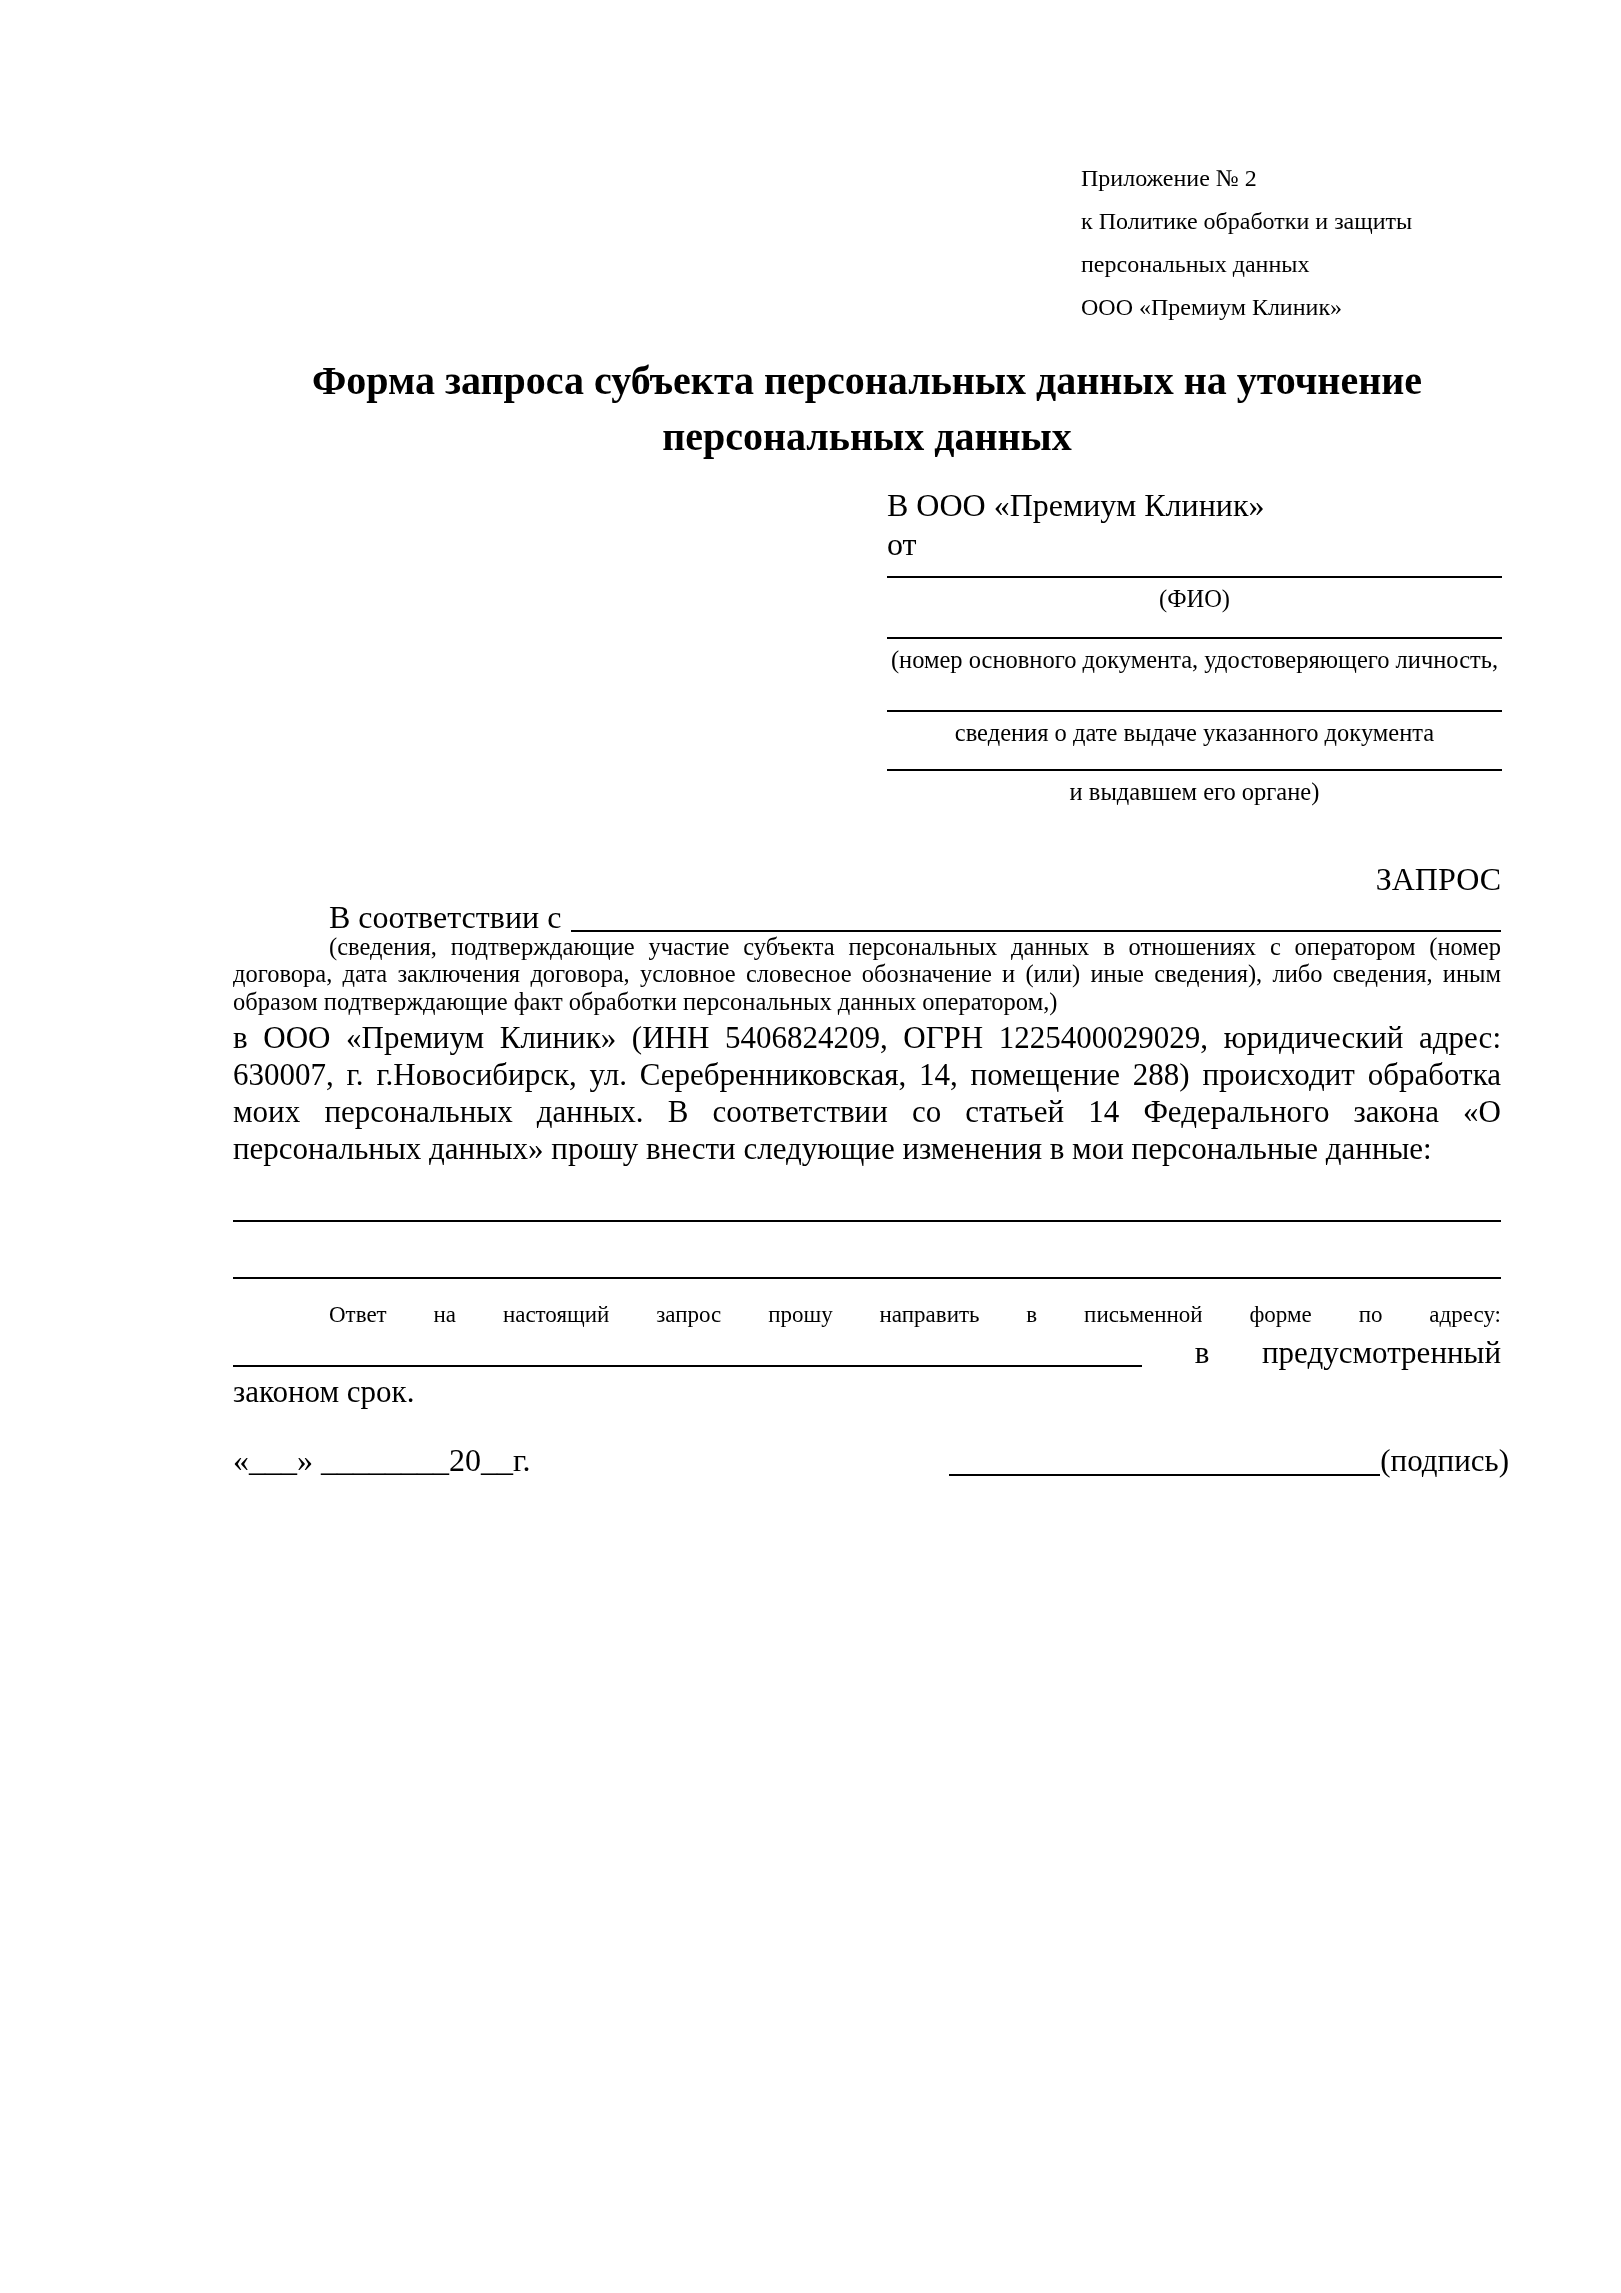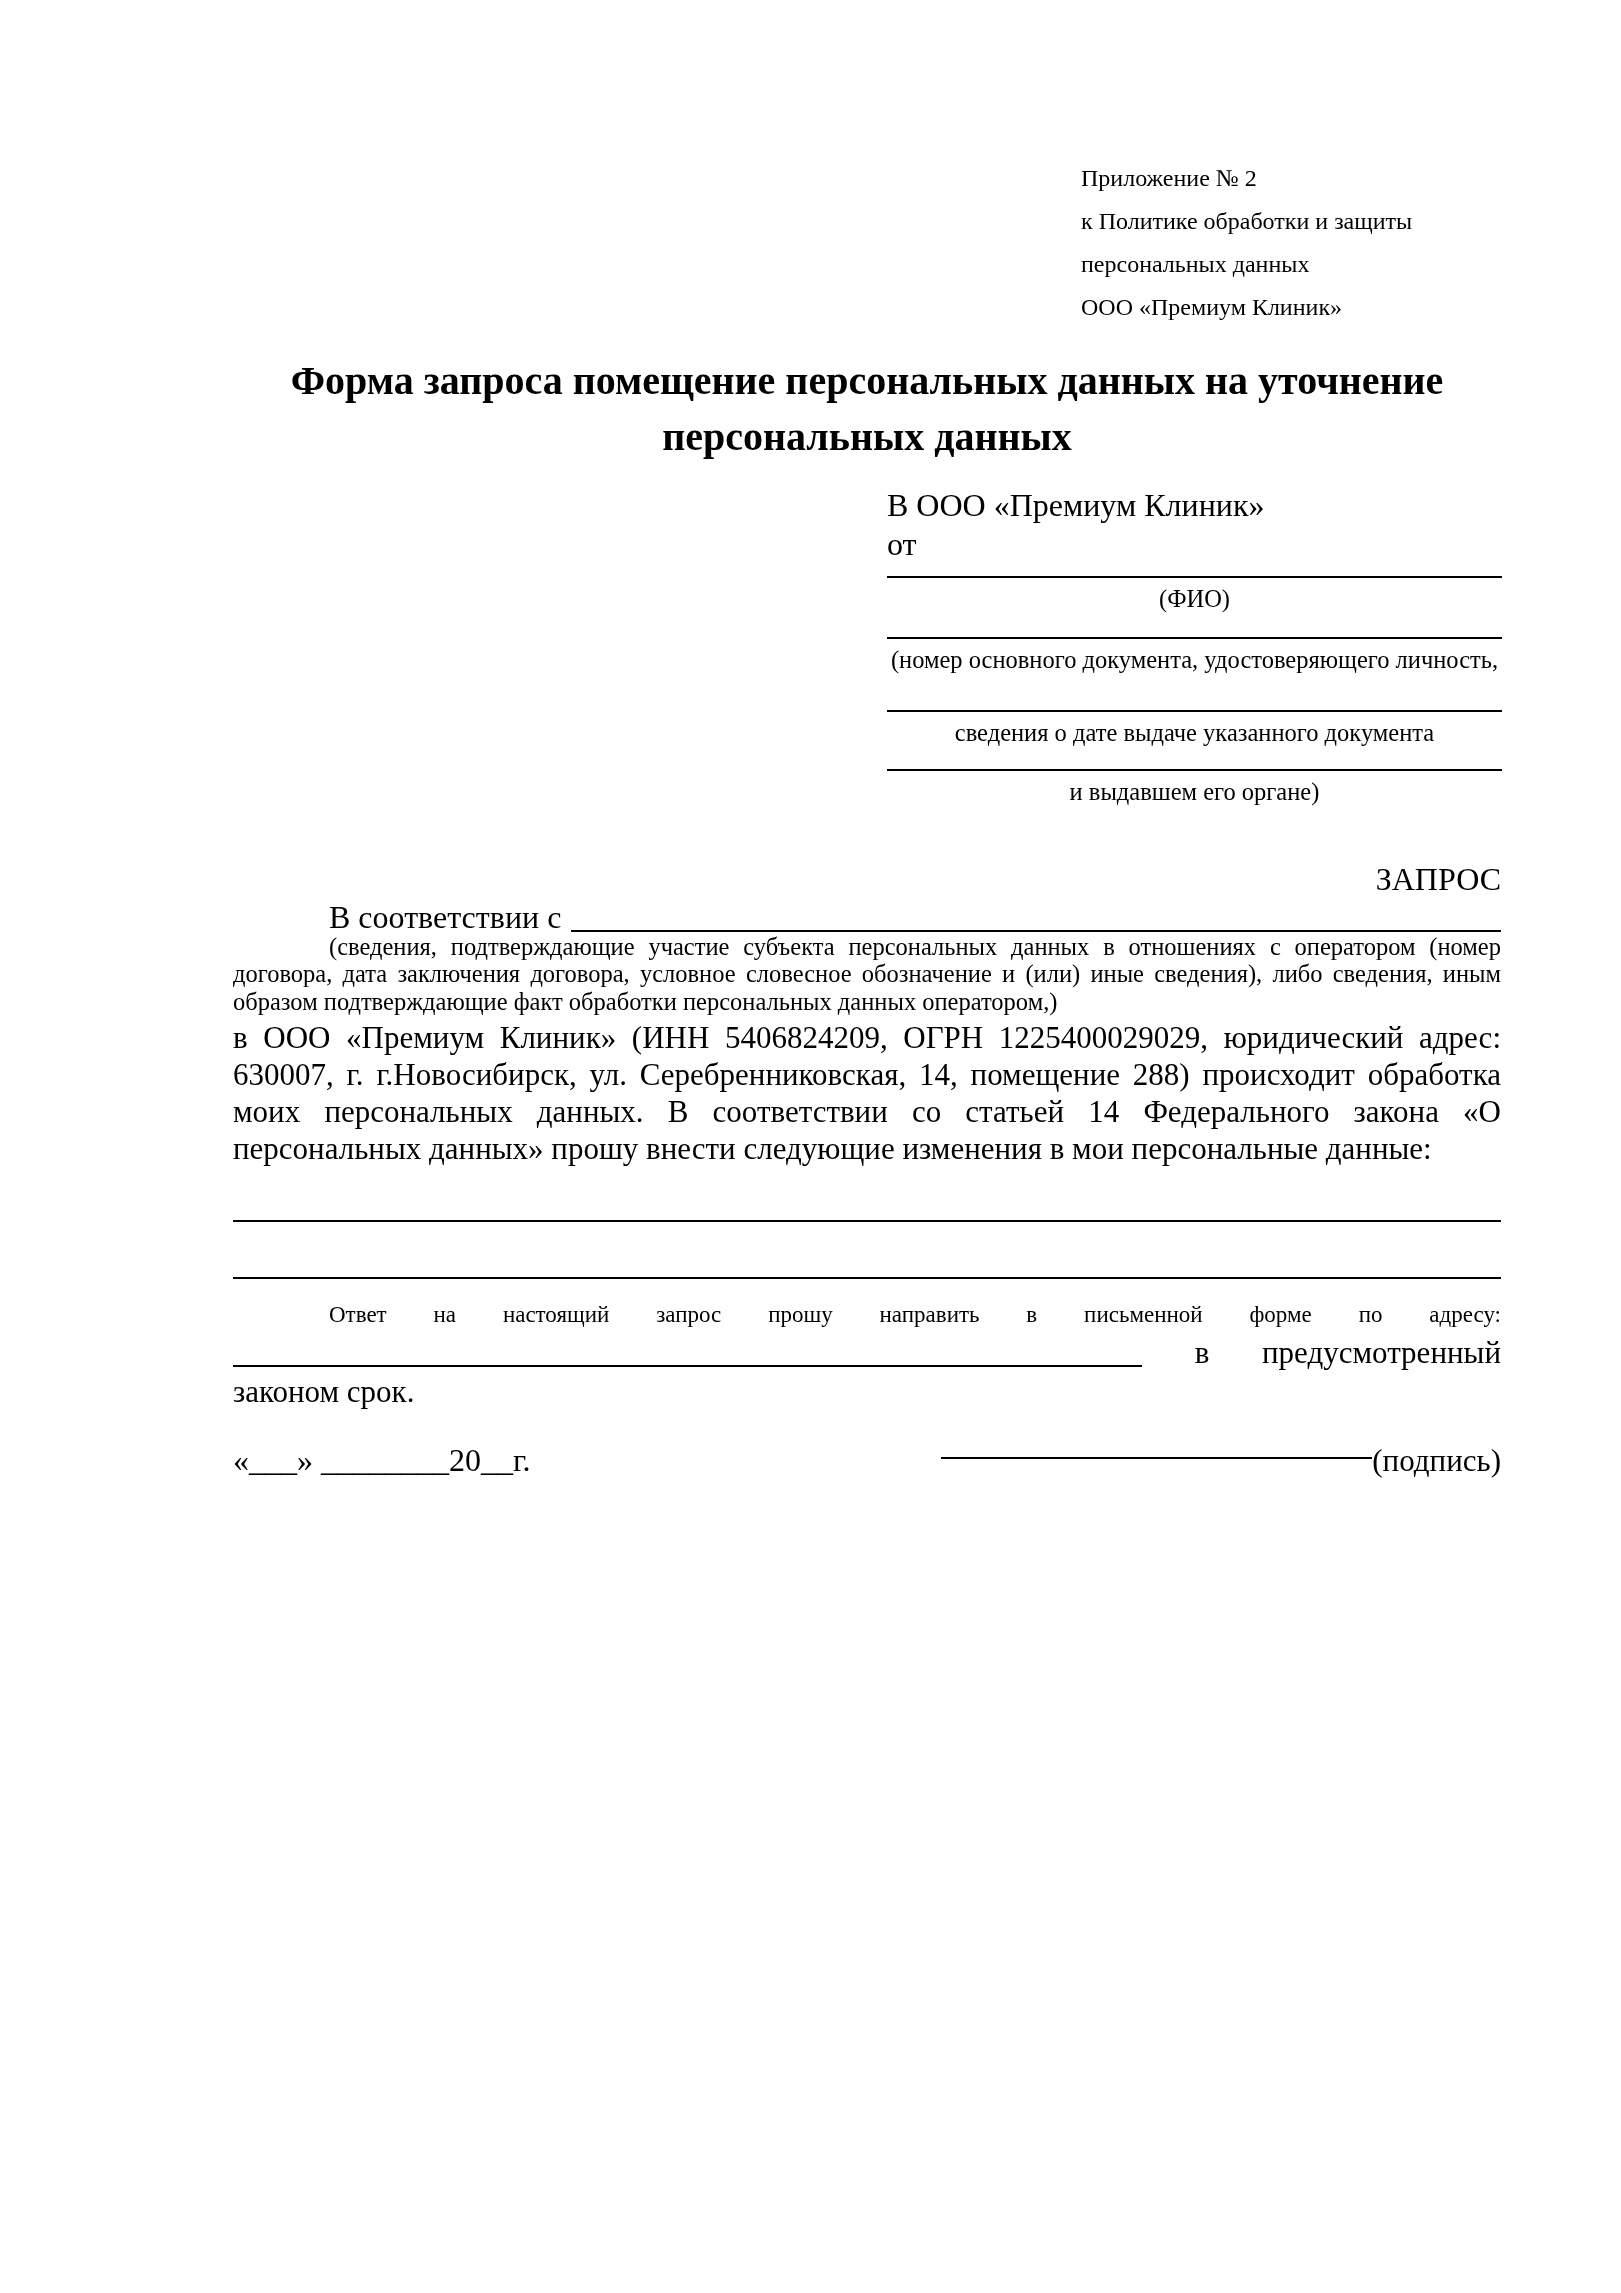--- a/index.html
+++ b/index.html
@@ -159,47 +159,46 @@
   .footer-date {
     position: absolute;
     left: 233px;
     top: 1439px;
     font-size: 32px;
     line-height: 43px;
     white-space: nowrap;
   }
   .footer-sig {
     position: absolute;
-    right: 120px;
+    right: 112px;
     top: 1439px;
     display: flex;
     font-size: 31px;
     line-height: 43px;
     white-space: nowrap;
-    align-items: center;
   }
   .sig-line {
     width: 431px;
     margin-bottom: 5.9px;
     border-bottom: 2.9px solid #000;
   }
 </style>
 </head>
 <body>
 
 <div class="page">
 
   <div class="appendix">
     <div>Приложение № 2</div>
     <div>к Политике обработки и защиты</div>
     <div>персональных данных</div>
     <div>ООО «Премиум Клиник»</div>
   </div>
 
-  <h1 class="doc-title">Форма запроса помещение персональных данных на уточнение персональных данных</h1>
+  <h1 class="doc-title">Форма запроса субъекта персональных данных на уточнение персональных данных</h1>
 
   <div class="addressee">
     <div>В ООО «Премиум Клиник»</div>
     <div>от</div>
     <div class="blank u1"></div>
     <div class="cap">(ФИО)</div>
     <div class="blank u2"></div>
     <div class="cap">(номер основного документа, удостоверяющего личность,</div>
     <div class="blank u3"></div>
     <div class="cap">сведения о дате выдаче указанного документа</div>

